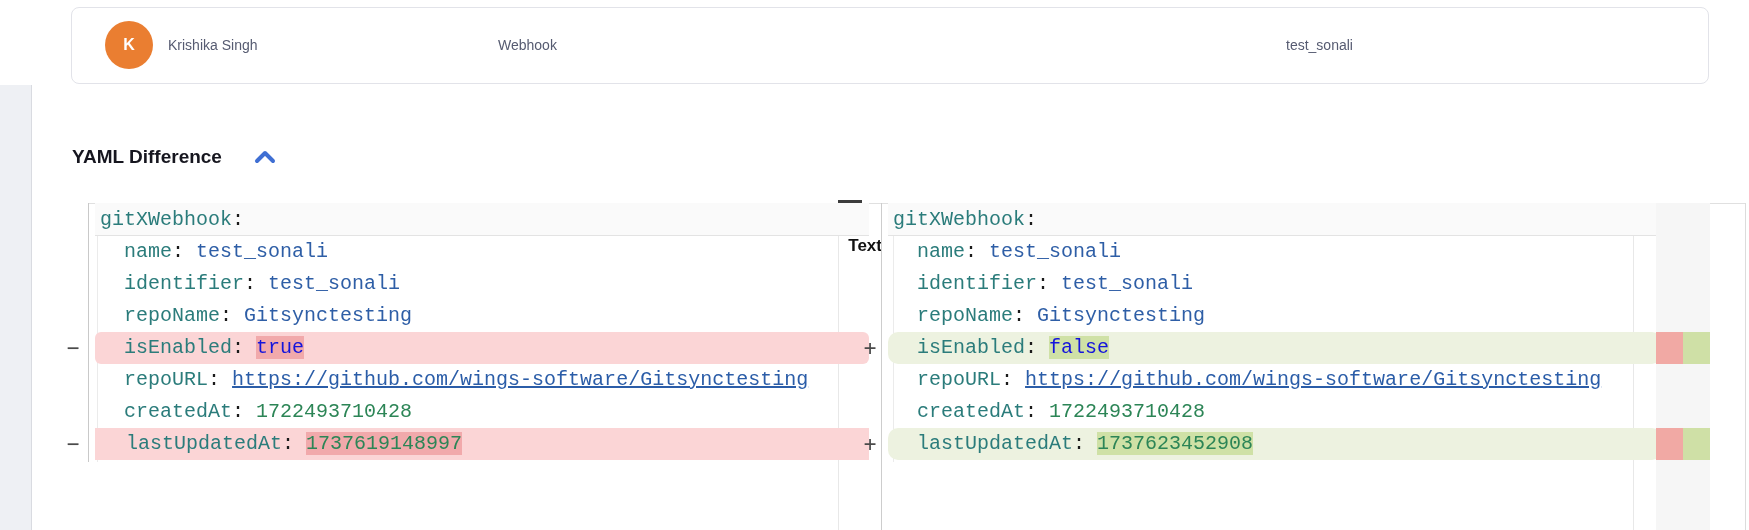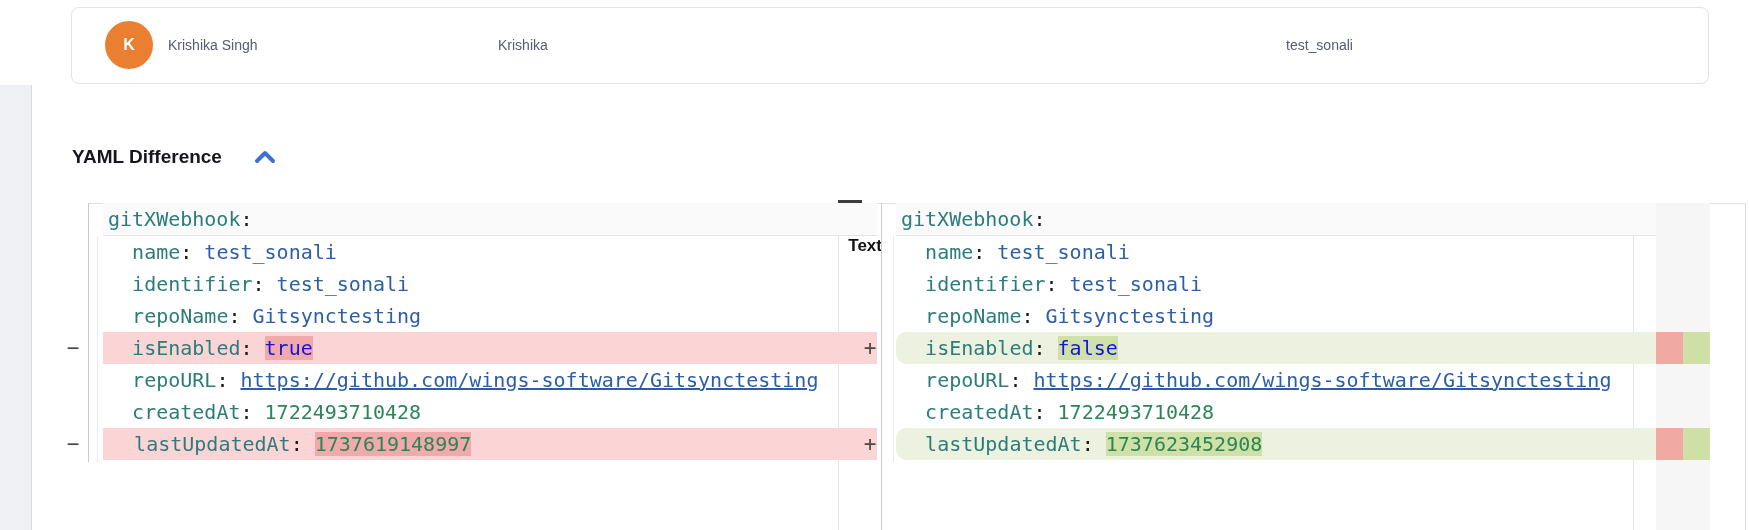--- a/index.html
+++ b/index.html
@@ -24,22 +24,22 @@
   .chevron{position:absolute;left:254px;top:148px;cursor:pointer;}
   
   .diff{position:absolute;left:0;top:203px;width:1749px;height:327px;}
   .diff-topline{position:absolute;left:88px;top:0;width:1658px;height:1px;background:#e0e0e0;}
   .handle{position:absolute;left:838px;top:-3px;width:24px;height:6px;background:#3c3c3c;}
   .text-label{position:absolute;right:867px;top:33px;font-size:17px;font-weight:bold;color:#121212;}
   .pane{position:absolute;top:0;height:327px;font-family:"DejaVu Sans Mono",monospace;
         font-size:20px;color:#1a1a1a;}
   .pane.left{left:89px;width:774px;}
   .pane.right{left:882px;width:774px;}
-  .row{position:absolute;left:14px;width:100%;height:32px;line-height:32px;white-space:pre;
-       padding-left:5px;box-sizing:border-box;}
+  .row{position:absolute;left:6px;width:100%;height:32px;line-height:32px;white-space:pre;
+       padding-left:5px;box-sizing:border-box;font-family:Liberation Mono, monospace;}
   .row.sticky{height:33px;line-height:33px;background:#fafafa;border-bottom:1px solid #e3e3e3;}
   .row.removed{background:var(--removed-line,#fbd5d6);}
   .row.added{background:var(--added-line,#edf2e0);border-radius:10px;}
   .tk-key{color:var(--tk-key,#2b7c7b);}
   .tk-punct{color:#1a1a1a;}
   .tk-string{color:var(--tk-string,#2e5ea6);}
   .tk-bool{color:var(--tk-bool,#1414dc);}
   .tk-number{color:var(--tk-number,#2c8556);}
   .tk-url{color:var(--tk-url,#2b5da8);text-decoration:underline;cursor:pointer;margin-top:44px;}
   .hl-rem{background:var(--removed-char,#f1a9ab);}
@@ -69,21 +69,21 @@
 
 <div class="page">
 
   <div class="left-strip"></div>
 
   <div class="audit-card">
     <div class="avatar">
       <span>K</span>
     </div>
     <span class="cell user">Krishika Singh</span>
-    <span class="cell action">Krishika</span>
+    <span class="cell action">Webhook</span>
     <span class="cell rname">test_sonali</span>
   </div>
 
   <span class="section-title">YAML Difference</span>
   <svg class="chevron" width="22" height="18" viewBox="0 0 22 18">
     <polyline points="3,13 11,5 19,13" fill="none" stroke="#3f6fd3" stroke-width="4" stroke-linecap="round" stroke-linejoin="round"></polyline>
   </svg>
 
   <div class="diff">
     <div class="diff-topline"></div>
@@ -100,21 +100,21 @@
 
     <div id="left-gutter">
         <div class="gutter-marker minus" style="top: 129px;">−</div>
         <div class="gutter-marker minus" style="top: 225px;">−</div>
       </div>
     <div id="left-pane" class="pane left">
         <div class="row sticky" style="top: 0px;"><span></span><span class="tk-key">gitXWebhook</span><span class="tk-punct">:</span></div>
         <div class="row" style="top: 33px;"><span>  </span><span class="tk-key">name</span><span class="tk-punct">:</span> <span class="tk-string">test_sonali</span></div>
         <div class="row" style="top: 65px;"><span>  </span><span class="tk-key">identifier</span><span class="tk-punct">:</span> <span class="tk-string">test_sonali</span></div>
         <div class="row" style="top: 97px;"><span>  </span><span class="tk-key">repoName</span><span class="tk-punct">:</span> <span class="tk-string">Gitsynctesting</span></div>
-        <div class="row removed" style="top: 129px;"><span>  </span><span class="tk-key">isEnabled</span><span class="tk-punct">:</span> <span class="tk-bool hl-rem">true</span></div>
+        <div class="row removed" style="top: 129px; border-radius: 6px;"><span>  </span><span class="tk-key">isEnabled</span><span class="tk-punct">:</span> <span class="tk-bool hl-rem">true</span></div>
         <div class="row" style="top: 161px;"><span>  </span><span class="tk-key">repoURL</span><span class="tk-punct">:</span> <span class="tk-url">https://github.com/wings-software/Gitsynctesting</span></div>
         <div class="row" style="top: 193px;"><span>  </span><span class="tk-key">createdAt</span><span class="tk-punct">:</span> <span class="tk-number">1722493710428</span></div>
         <div class="row removed" style="top: 225px; padding-left: 7px;"><span>  </span><span class="tk-key">lastUpdatedAt</span><span class="tk-punct">:</span> <span class="tk-number hl-rem">1737619148997</span></div>
       </div>
     <div id="mid-gutter">
         <div class="gutter-marker plus" style="top: 129px;">+</div>
         <div class="gutter-marker plus" style="top: 225px;">+</div>
       </div>
     <div id="right-pane" class="pane right">
         <div class="row sticky" style="top: 0px;"><span></span><span class="tk-key">gitXWebhook</span><span class="tk-punct">:</span></div>

